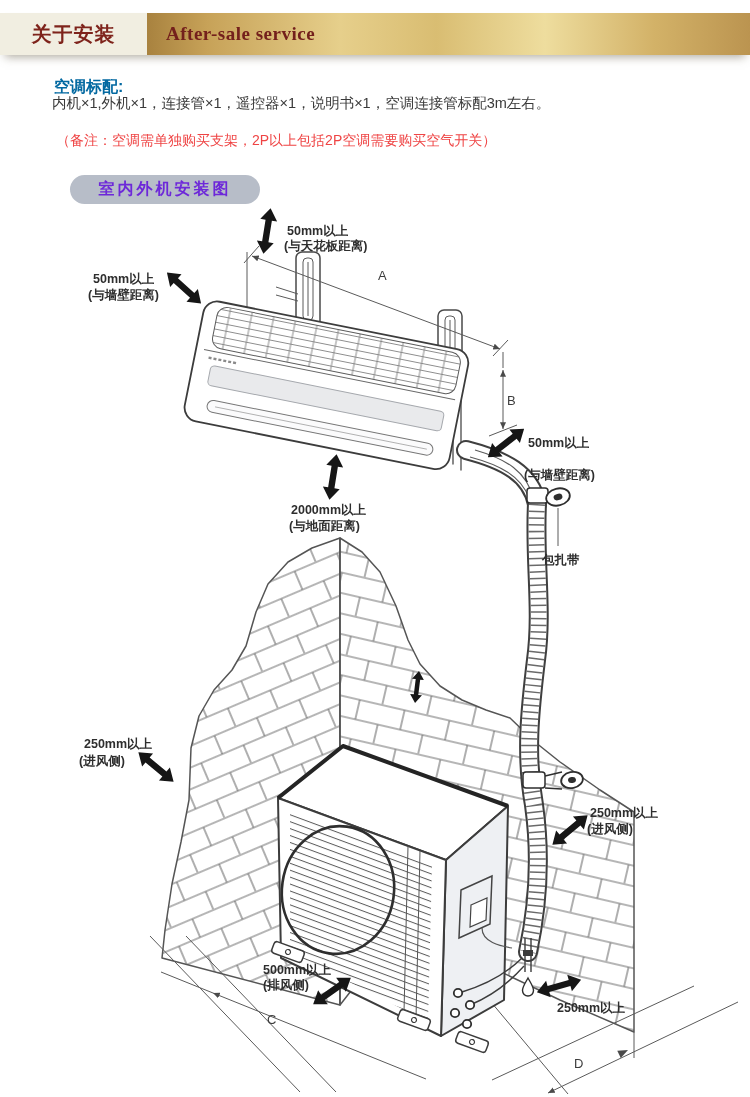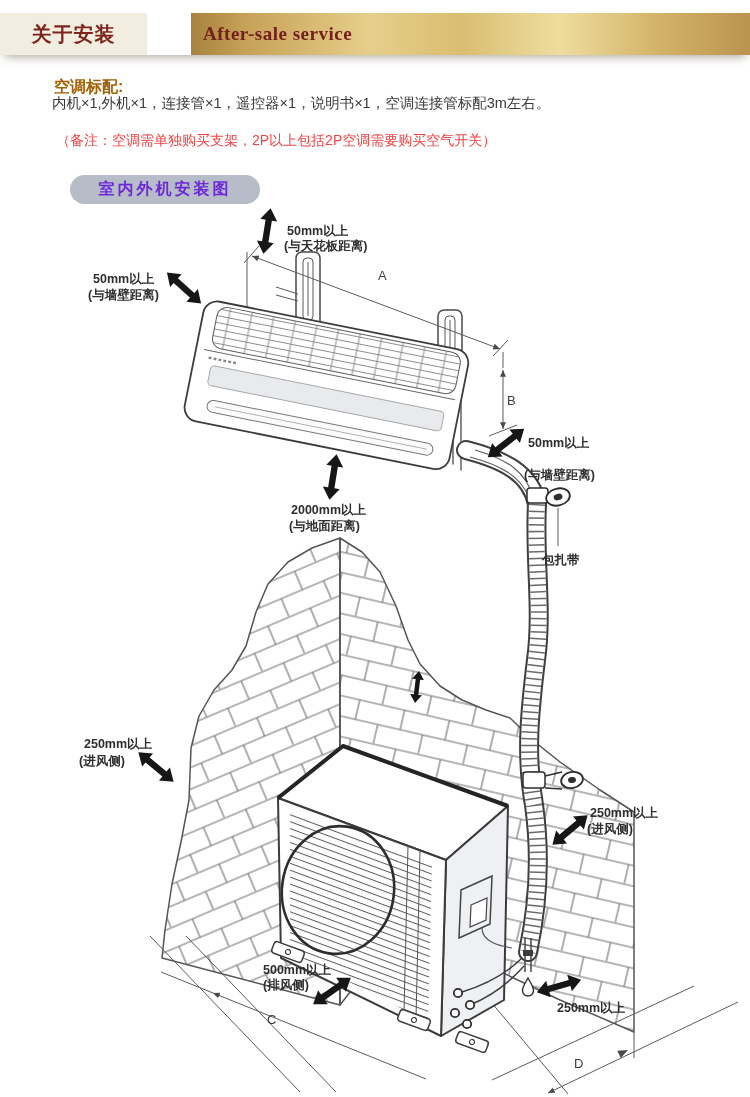--- a/index.html
+++ b/index.html
@@ -1,28 +1,28 @@
 <!DOCTYPE html>
 <html><head>
 <meta charset="utf-8">
 <style>
   html,body{margin:0;padding:0;background:#fff;}
   #page{position:relative;width:750px;height:1097px;background:#fff;overflow:hidden;
         font-family:"Liberation Sans",sans-serif;}
   
   .banner{position:absolute;left:0;top:13px;width:750px;height:42px;display:flex;
-          box-shadow:0 7px 9px -5px rgba(110,100,80,.55);gap:44px;}
+          box-shadow:0 7px 9px -5px rgba(110,100,80,.55);}
   .banner-left{width:147px;height:100%;background:#f1eee1;display:flex;align-items:center;justify-content:center;}
   .banner-left span{color:#7e231b;font-size:20px;font-weight:bold;letter-spacing:1px;}
   .banner-right{flex:1;height:100%;display:flex;align-items:center;
      background:linear-gradient(90deg,#a8823f 0%,#c7a258 10%,#e6cf8b 32%,#d9bd72 48%,#eedd9e 66%,#d3b268 84%,#bb9450 100%);}
   .banner-right span{color:#74201c;font-family:"Liberation Serif",serif;font-weight:bold;
-     font-size:19px;margin-left:12px;letter-spacing:.5px;}
-  
-  .intro-heading{position:absolute;left:54px;top:77px;font-size:16px;font-weight:bold;color:#a16207;}
+     font-size:19px;margin-left:19px;letter-spacing:.5px;}
+  
+  .intro-heading{position:absolute;left:54px;top:77px;font-size:16px;font-weight:bold;color:#0369a1;}
   .intro-line1{position:absolute;left:52px;top:94px;font-size:14.5px;color:#3a3a3a;}
   .intro-note{position:absolute;left:56px;top:132px;font-size:14px;color:#ef4444;}
   
   .badge{position:absolute;left:70px;top:175px;width:190px;height:29px;background:#b7bdc8;
          border-radius:15px;display:flex;align-items:center;justify-content:center;}
   .badge span{color:#6d28d9;font-size:16px;font-weight:bold;letter-spacing:3px;}
   
   svg{position:absolute;left:0;top:207px;}
   .ln{stroke:#4a4a4a;fill:none;stroke-width:1.3;stroke-linecap:round;}
   .lnt{stroke:#5a5a5a;fill:none;stroke-width:1;}

